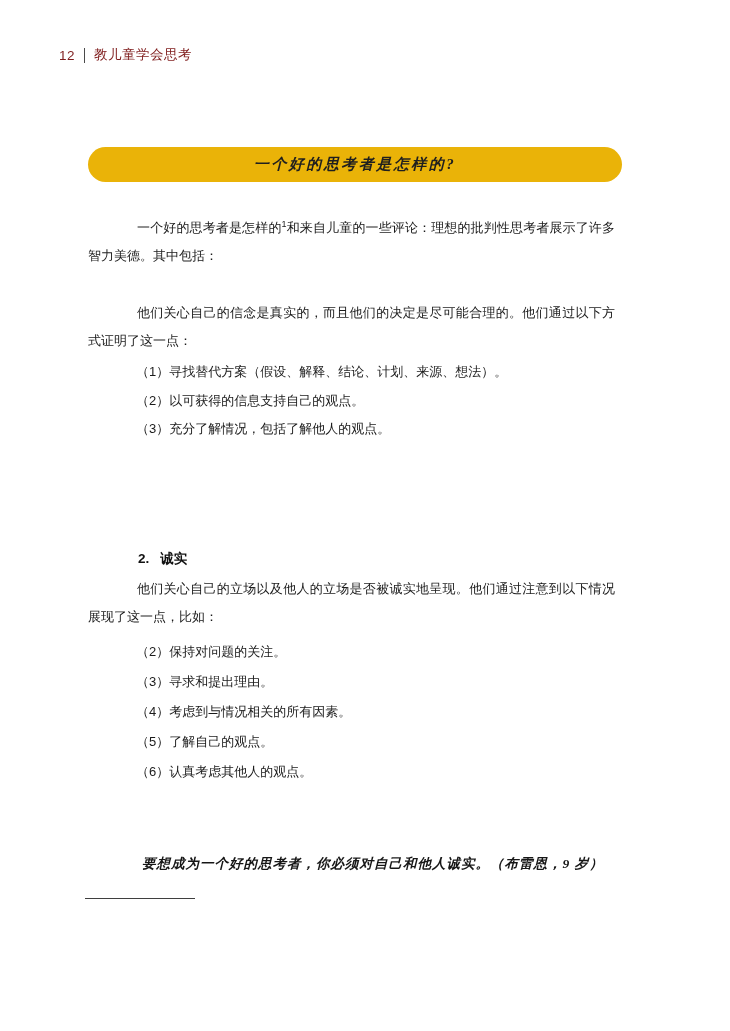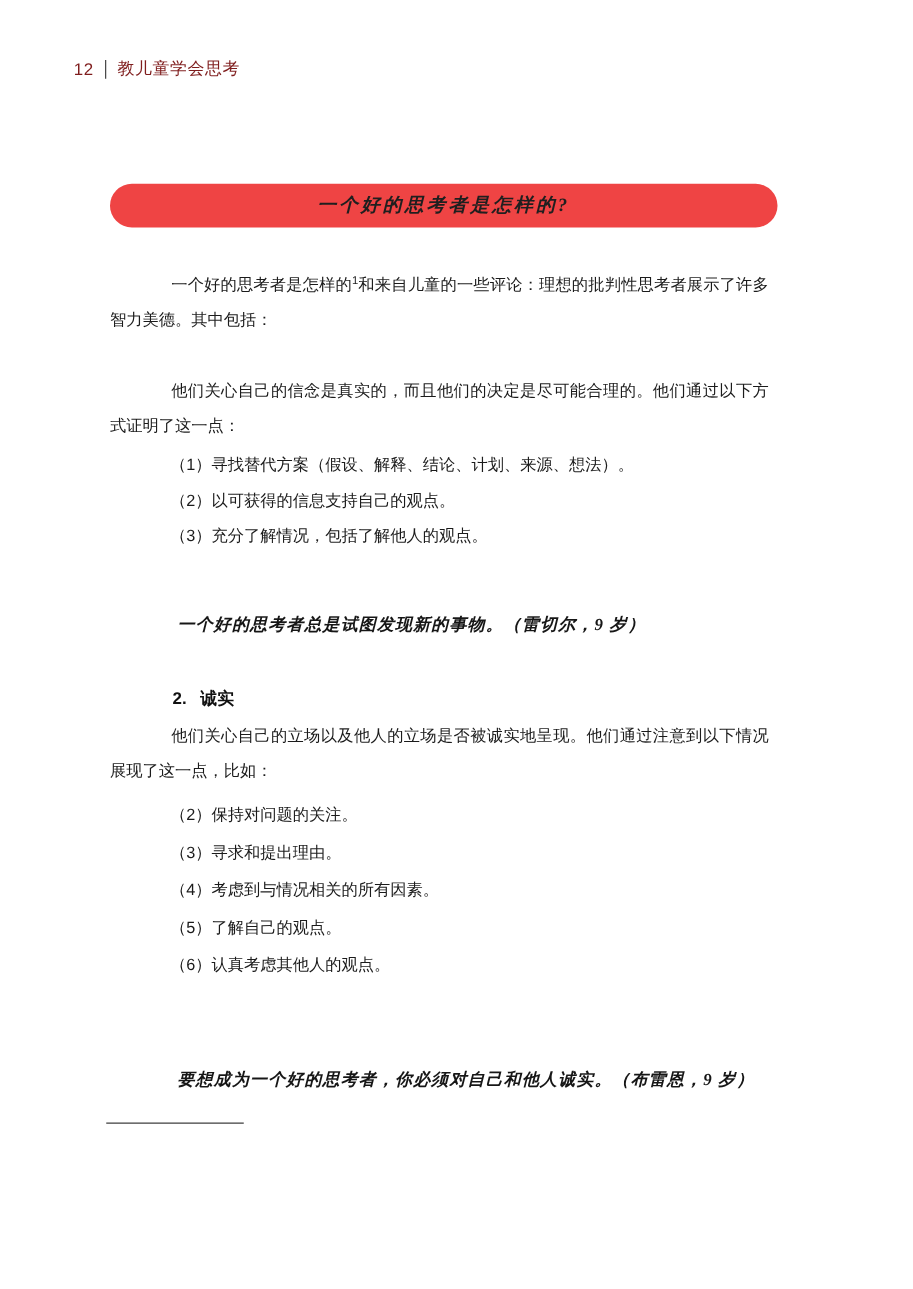--- a/index.html
+++ b/index.html
@@ -13,21 +13,21 @@
 
   .running-head {
     position:absolute; left:59px; top:46px;
     display:flex; align-items:center;
     font-size:13.5px; color:#7f1d1d; letter-spacing:.5px;
   }
   .rh-divider { width:1px; height:15px; background:#4a4a4a; margin:0 9px; }
 
   .banner {
     position:absolute; left:88px; top:147px; width:534px; height:35px;
-    background:#ef4444; border-radius:17.5px;
+    background:#eab308; border-radius:17.5px;
     display:flex; align-items:center; justify-content:center;
   }
   .banner-title {
     font-family:"Liberation Serif","DejaVu Serif",serif;
     font-style:italic; font-weight:bold;
     font-size:15px; letter-spacing:2.5px; color:#1f1f1f;
   }
 
   .abs { position:absolute; left:88px; width:527px; }
 
@@ -77,21 +77,20 @@
 
 
   <p class="abs para indent" style="top:299px">他们关心自己的信念是真实的，而且他们的决定是尽可能合理的。他们通过以下方式证明了这一点：</p>
 
   <div class="abs list1" style="top:358px">
     <div class="list-item">（1）寻找替代方案（假设、解释、结论、计划、来源、想法）。</div>
     <div class="list-item">（2）以可获得的信息支持自己的观点。</div>
     <div class="list-item">（3）充分了解情况，包括了解他人的观点。</div>
   </div>
 
-  <p class="abs quote" style="top:486px">一个好的思考者总是试图发现新的事物。（雷切尔，9 岁）</p>
 
   <h3 class="abs heading" style="top:545px"><span class="h-no">2.</span><span>诚实</span></h3>
 
   <p class="abs para indent" style="top:575px">他们关心自己的立场以及他人的立场是否被诚实地呈现。他们通过注意到以下情况展现了这一点，比如：</p>
 
   <div class="abs list2" style="top:637px">
     <div class="list-item">（2）保持对问题的关注。</div>
     <div class="list-item">（3）寻求和提出理由。</div>
     <div class="list-item">（4）考虑到与情况相关的所有因素。</div>
     <div class="list-item">（5）了解自己的观点。</div>

